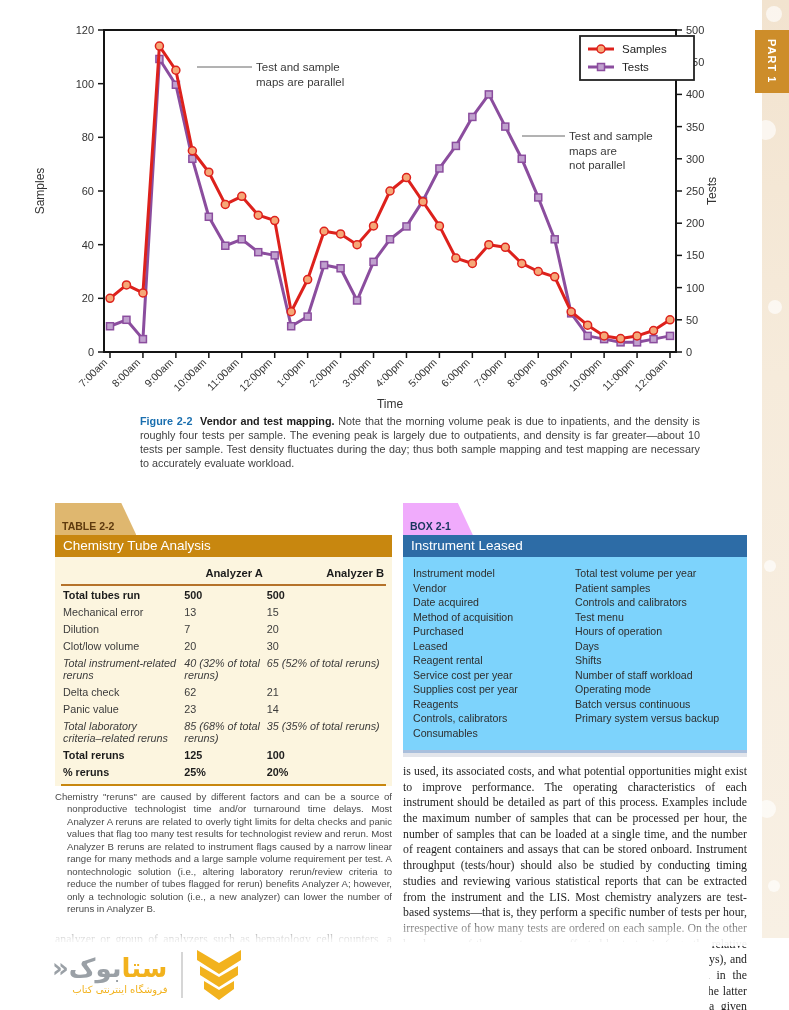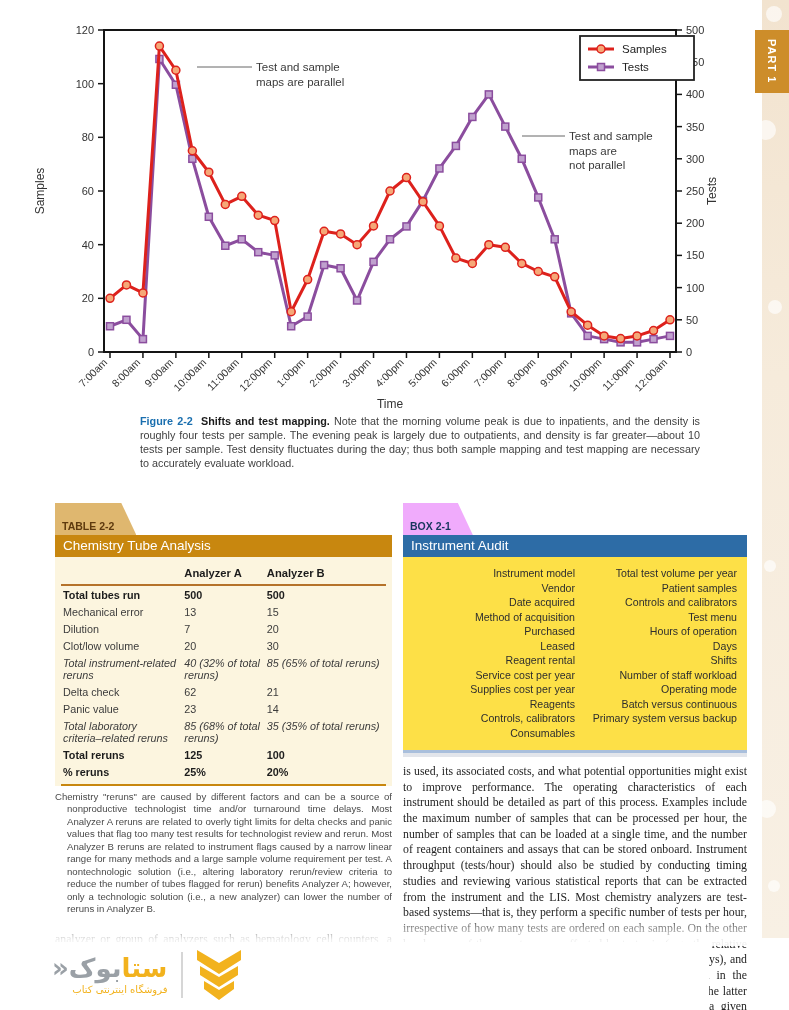--- a/index.html
+++ b/index.html
@@ -37,34 +37,34 @@
   #right-col{left:403px;width:344px;}
 
   
   .tab-chip{display:inline-block;font-size:10.5px;font-weight:bold;padding:17px 22px 3px 7px;
     clip-path:polygon(0 0,calc(100% - 15px) 0,100% 100%,0 100%);}
   #table-tab{background:#dfb76f;color:#5e3a0e;}
   .bar-title{font-size:13.5px;color:#fff;padding:3px 8px 4px;}
   #table-bar{background:#c8870f;}
   #table-body{background:#fcf5df;padding:6px 6px 0 6px;}
   #data-table{width:100%;border-collapse:collapse;font-size:10.8px;color:#3c3c3c;}
-  #data-table th{text-align:left;font-size:11.2px;color:#1c1c1c;padding:4px 2px 5px;
+  #data-table th{text-align:right;font-size:11.2px;color:#1c1c1c;padding:4px 2px 5px;
     border-bottom:2px solid #b5722a;margin-top:45px;}
   #data-table td{padding:2.5px 2px;vertical-align:top;white-space:pre-line;}
   #data-table tr.bold td{font-weight:bold;color:#1c1c1c;}
   #data-table tr.italic td{font-style:italic;}
   #table-rule{height:0;border-bottom:2.5px solid #c8870f;margin-top:4px;}
   #table-footnote{font-size:9.6px;line-height:1.3;color:#4a4a4a;text-align:justify;
     margin-top:5px;padding-left:12px;text-indent:-12px;}
 
   
   #box-tab{background:#f0abfc;color:#17365d;}
   #box-bar{background:#2d6ca6;}
-  #box-body{background:#fde047;padding:9px 10px 10px;display:flex;
-    border-bottom:3px solid #a9bfdc;box-shadow:0 4px 0 rgba(190,198,210,.45);text-align:right;}
+  #box-body{background:#7dd3fc;padding:9px 10px 10px;display:flex;
+    border-bottom:3px solid #a9bfdc;box-shadow:0 4px 0 rgba(190,198,210,.45);}
   #box-body ul{list-style:none;margin:0;padding:0;width:50%;}
   #box-body li{font-size:10.6px;line-height:1.37;color:#2e2e2e;}
 
   
   .serif-text{font-family:"Liberation Serif",serif;font-size:11.8px;line-height:1.33;
     color:#242424;text-align:justify;}
   #left-paragraph{margin-top:16px;}
   #right-paragraph{margin-top:11px;}
 
   #fade-overlay{position:absolute;left:40px;top:916px;width:712px;height:30px;
@@ -258,21 +258,21 @@
         <rect x="569.5" y="49.5" width="7" height="7" fill="#C0A1CE" stroke="#8B4D9E" stroke-width="1.5"></rect>
         <text x="594" y="57" class="legend-label">Tests</text>
         <line x1="169" y1="53" x2="224" y2="53" stroke="#666" stroke-width="1"></line>
         <text x="228" y="57" class="ann-text"><tspan x="228" dy="0">Test and sample</tspan><tspan x="228" dy="14.5">maps are parallel</tspan></text>
         <line x1="494" y1="122" x2="537" y2="122" stroke="#666" stroke-width="1"></line>
         <text x="541" y="126" class="ann-text"><tspan x="541" dy="0">Test and sample</tspan><tspan x="541" dy="14.5">maps are</tspan><tspan x="541" dy="14.5">not parallel</tspan></text>
       </svg>
     </div>
 
   <div id="figure-caption">
-    <span class="fig-label">Figure 2-2</span>&nbsp;&nbsp;<span class="fig-title">Shifts and test mapping.</span>
+    <span class="fig-label">Figure 2-2</span>&nbsp;&nbsp;<span class="fig-title">Vendor and test mapping.</span>
     <span>Note that the morning volume peak is due to inpatients, and the density is roughly four tests per sample. The evening peak is largely due to outpatients, and density is far greater—about 10 tests per sample. Test density fluctuates during the day; thus both sample mapping and test mapping are necessary to accurately evaluate workload.</span>
   </div>
 
   <div id="left-col" class="col">
     <div class="tab-chip" id="table-tab">TABLE 2-2</div>
     <div class="bar-title" id="table-bar">Chemistry Tube Analysis</div>
     <div id="table-body">
       <table id="data-table">
         <thead>
             <tr>
@@ -300,21 +300,21 @@
             <tr class="normal">
               <td>Clot/low volume</td>
               <td>20</td>
               <td>30</td>
             </tr>
             <tr class="italic">
               <td>Total instrument-related
    reruns</td>
               <td>40 (32% of total
    reruns)</td>
-              <td>85 (65% of total reruns)</td>
+              <td>65 (52% of total reruns)</td>
             </tr>
             <tr class="normal">
               <td>Delta check</td>
               <td>62</td>
               <td>21</td>
             </tr>
             <tr class="normal">
               <td>Panic value</td>
               <td>23</td>
               <td>14</td>
@@ -340,21 +340,21 @@
       </table>
       <div id="table-rule"></div>
     </div>
     <div id="table-footnote">Chemistry "reruns" are caused by different factors and can be a source of nonproductive technologist time and/or turnaround time delays. Most Analyzer A reruns are related to overly tight limits for delta checks and panic values that flag too many test results for technologist review and rerun. Most Analyzer B reruns are related to instrument flags caused by a narrow linear range for many methods and a large sample volume requirement per test. A nontechnologic solution (i.e., altering laboratory rerun/review criteria to reduce the number of tubes flagged for rerun) benefits Analyzer A; however, only a technologic solution (i.e., a new analyzer) can lower the number of reruns in Analyzer B.</div>
     <div id="left-paragraph" class="serif-text">analyzer or group of analyzers such as hematology cell counters, a chemistry workcell or an automated track that includes preanalytic processing, analytic modules and postanalytic storage). Regardless of how a laboratory is organized, it is important to understand where, when, and how the work is performed. This is the goal of a workstation analysis.</div>
     
   </div>
 
   <div id="right-col" class="col">
     <div class="tab-chip" id="box-tab">BOX 2-1</div>
-    <div class="bar-title" id="box-bar">Instrument Audit</div>
+    <div class="bar-title" id="box-bar">Instrument Leased</div>
     <div id="box-body">
       <ul id="box-col1">
           <li>Instrument model</li>
           <li>Vendor</li>
           <li>Date acquired</li>
           <li>Method of acquisition</li>
           <li>Purchased</li>
           <li>Leased</li>
           <li>Reagent rental</li>
           <li>Service cost per year</li>

